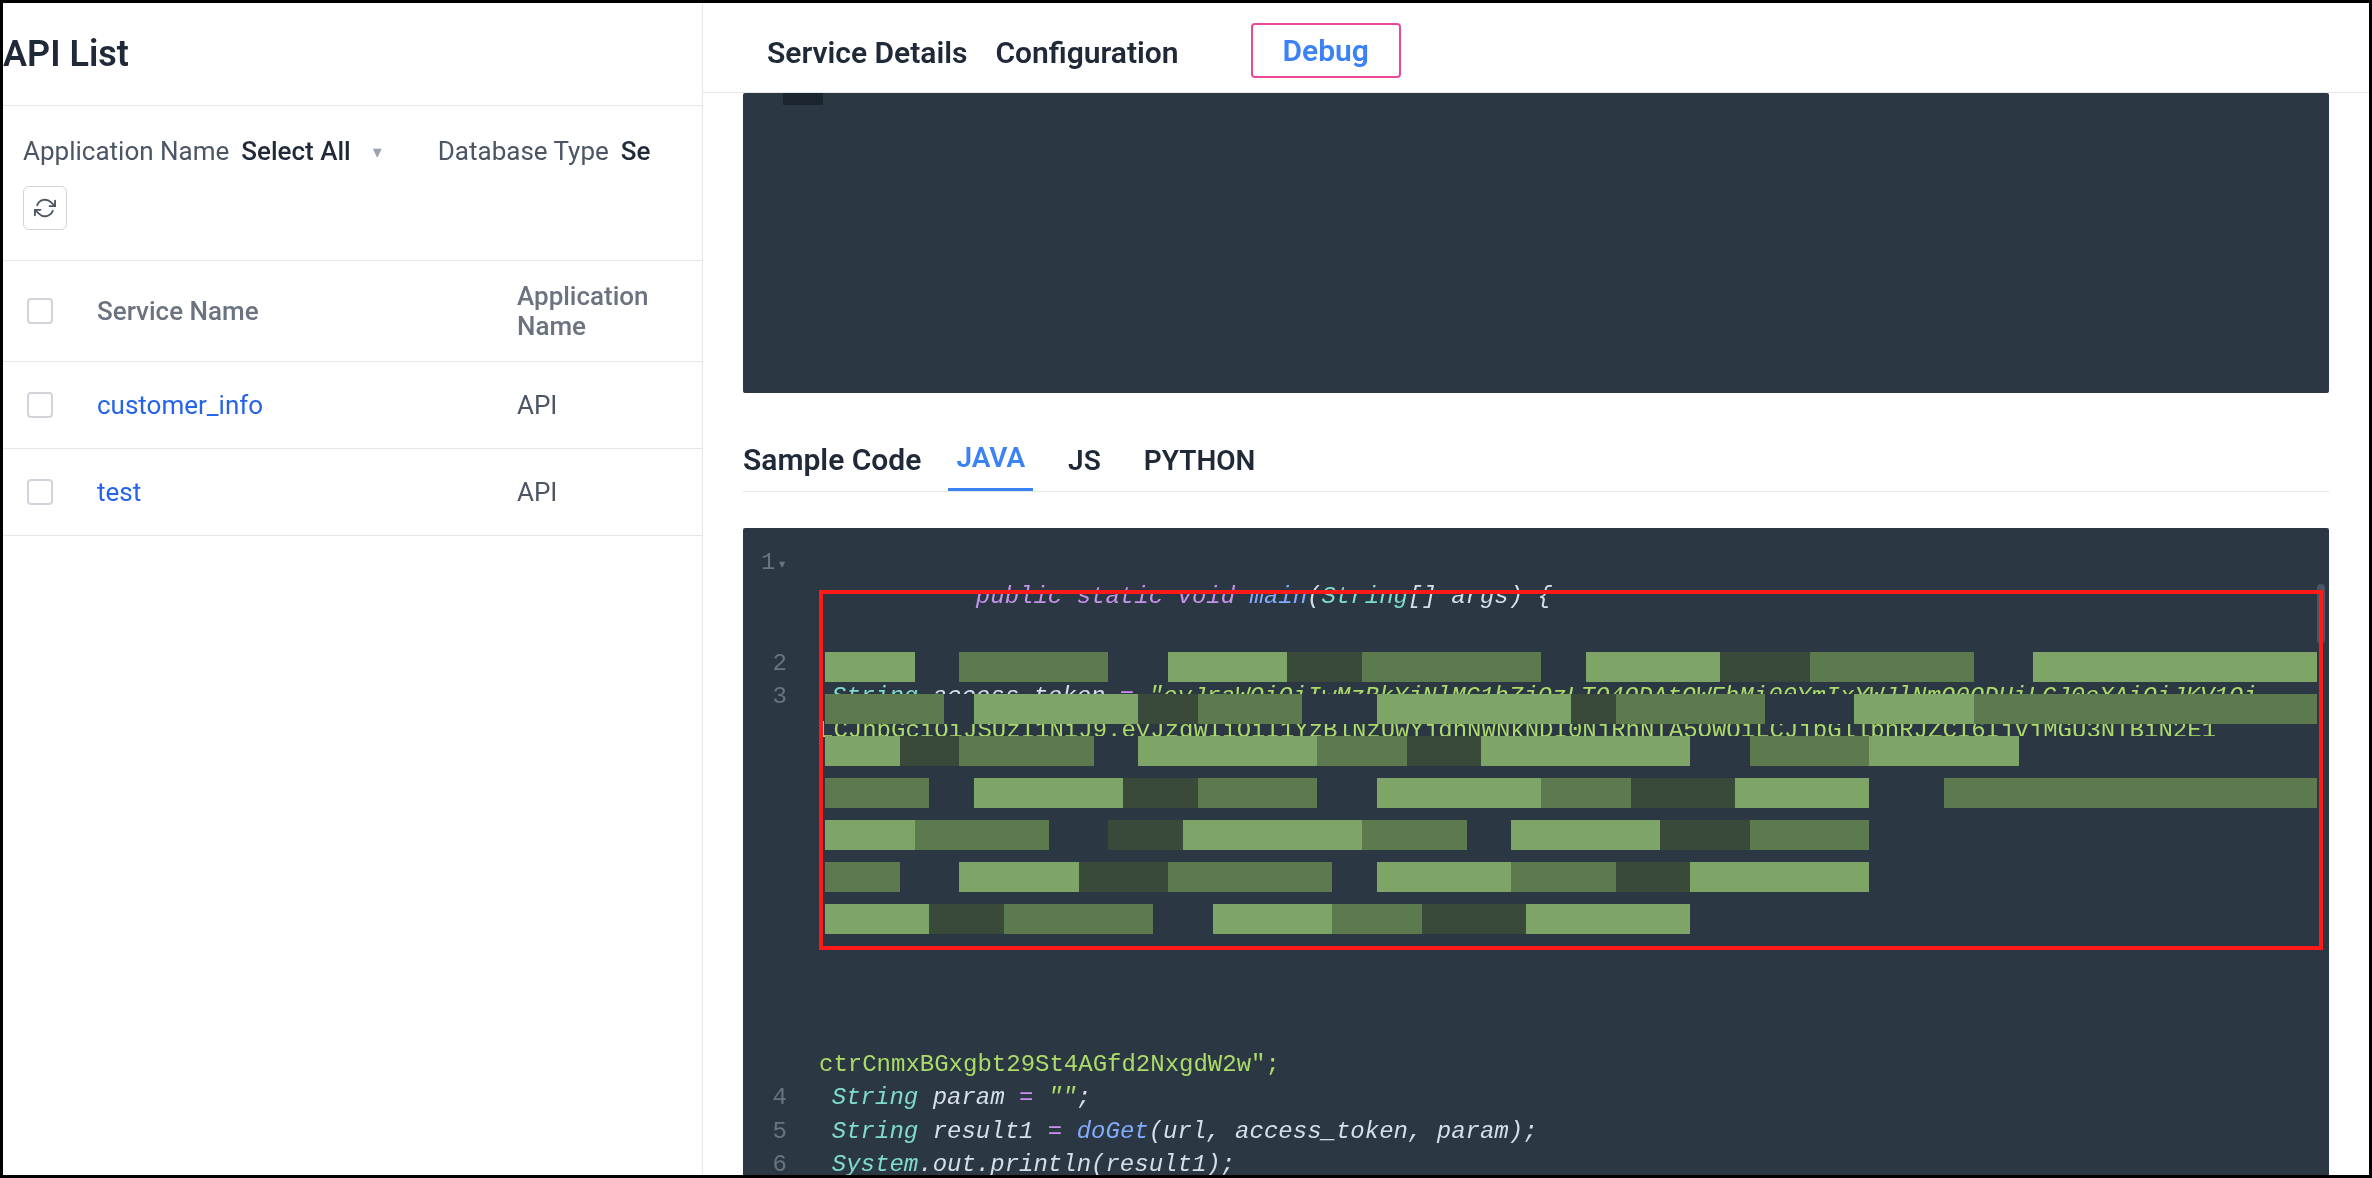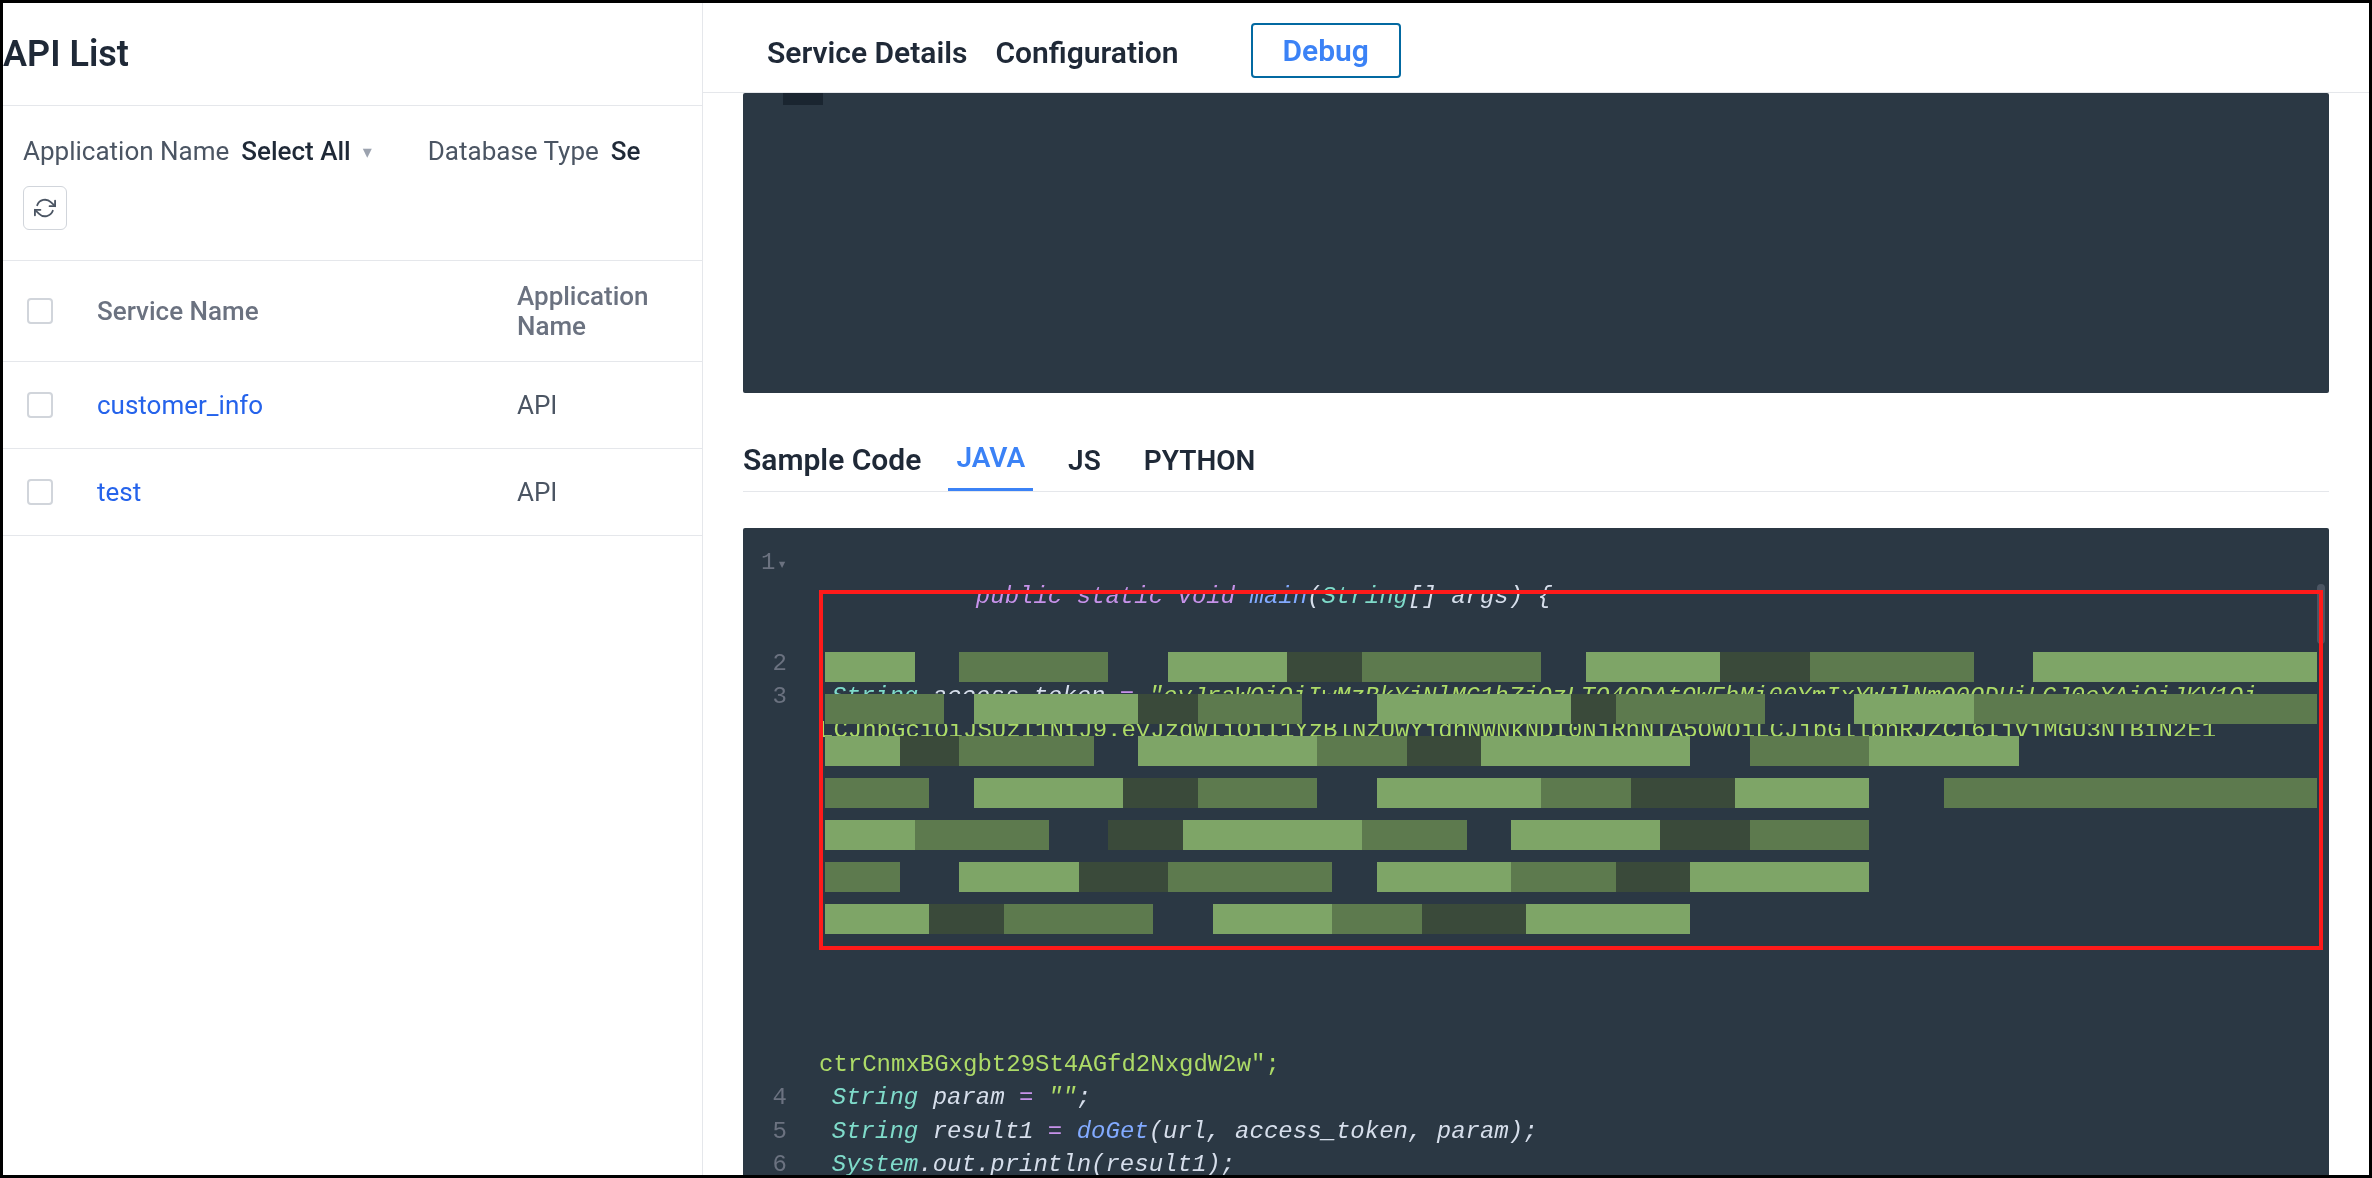--- a/index.html
+++ b/index.html
@@ -37,21 +37,21 @@
 .filter-row {
   display: flex;
   align-items: center;
   gap: 20px;
   padding: 30px 20px 20px 20px;
   font-size: 26px;
   color: #4b5563;
 }
 .filter-item { display: flex; align-items: center; gap: 12px; }
 .filter-label { color: #4b5563; }
-.filter-value { color: #1f2937; font-weight: 500; display: flex; align-items: center; gap: 12px; }
+.filter-value { color: #1f2937; font-weight: 500; display: flex; align-items: center; gap: 22px; }
 .chevron-down { font-size: 18px; color: #9ca3af; }
 .refresh-row { padding: 0 20px 30px 20px; }
 .refresh-btn {
   width: 44px; height: 44px;
   border: 1px solid #d1d5db;
   border-radius: 6px;
   background: #fff;
   display: flex; align-items: center; justify-content: center;
   cursor: pointer;
 }
@@ -107,21 +107,21 @@
 .tab {
   font-size: 30px;
   font-weight: 600;
   color: #1f2937;
   padding: 10px 24px 20px 24px;
   cursor: pointer;
 }
 .tab.squeeze { margin-left: -20px; }
 .tab-debug {
   color: #3b82f6;
-  border: 2px solid #0369a1;
+  border: 2px solid #ec4899;
   border-radius: 4px;
   padding: 8px 30px;
   margin-left: 48px;
   margin-bottom: 14px;
 }
 .right-body {
   padding: 0 40px 40px 40px;
   flex: 1;
   overflow: hidden;
 }

